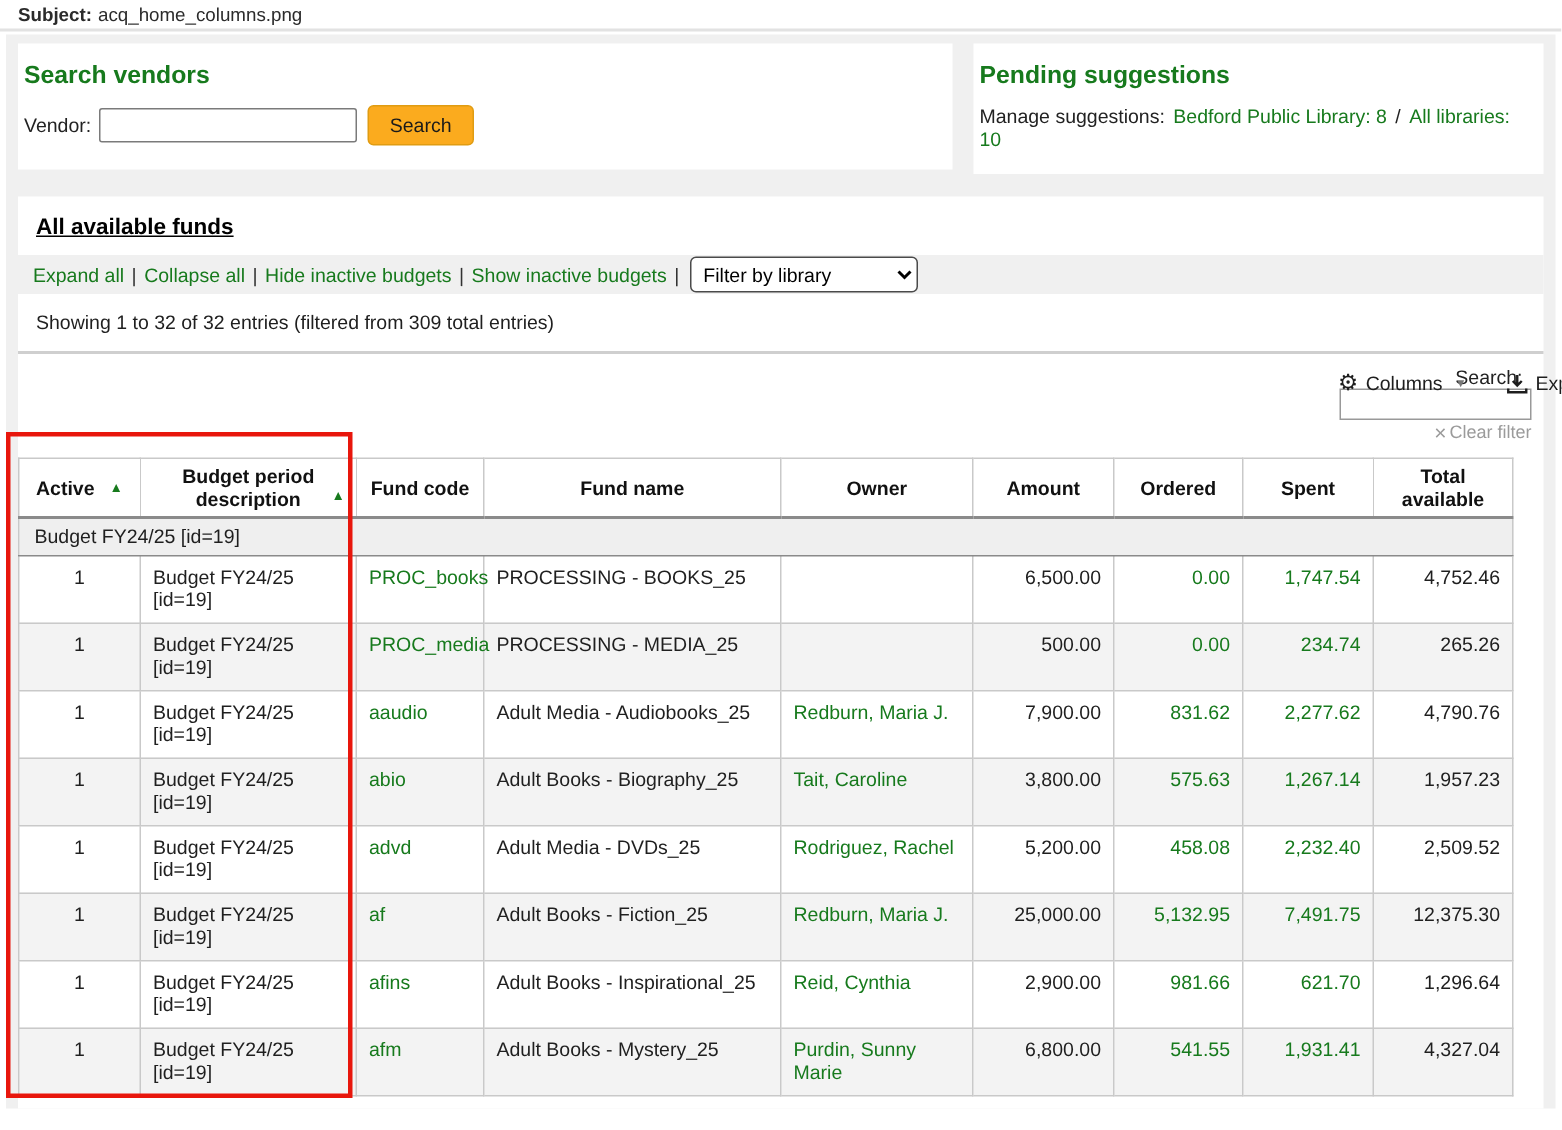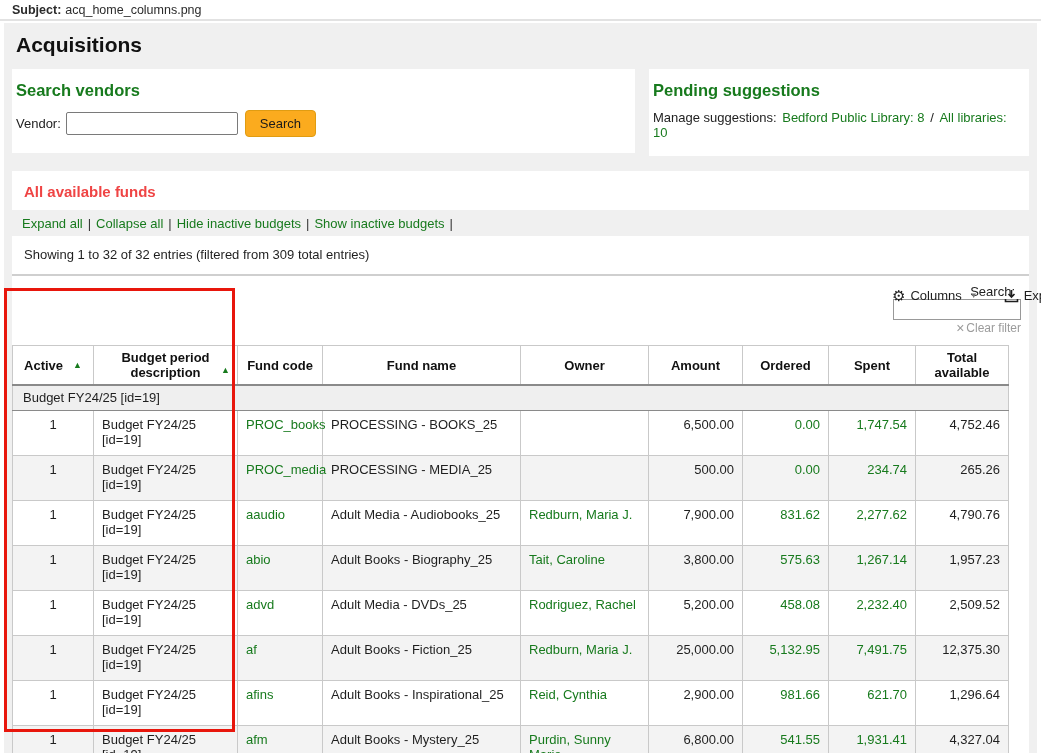--- a/index.html
+++ b/index.html
@@ -31,21 +31,21 @@
   .card-suggestions{flex:1;}
   h2{color:var(--green);font-size:16.5px;margin:2px 0 10px 0;font-weight:bold;}
   .vendor-row{display:flex;align-items:center;}
   .vendor-row label{margin-right:5px;}
   .vendor-row input{width:172px;height:23px;border:1px solid #7a7a7a;border-radius:2px;padding:0 4px;font-size:13px;}
   .search-btn{margin-left:7px;background:var(--btn);border:1px solid var(--btn-border);border-radius:4px;
     padding:5px 14px;font-size:13px;color:#1a1a1a;font-family:"Liberation Sans",sans-serif;cursor:pointer;}
   .manage-line a{margin:1px 2px;}
   a{color:var(--green);text-decoration:none;cursor:pointer;}
   .funds-section{margin-top:15px;background:#fff;padding:12px 0 8px 0;}
-  h3{font-size:15px;margin:0 0 10px 12px;color:#ef4444;font-weight:bold;}
+  h3{font-size:15px;margin:0 0 10px 12px;color:#000000;font-weight:bold;text-decoration:underline;}
   .toolbar{background:var(--graybg);padding:0 10px;display:flex;align-items:center;min-height:26px;}
   .toolbar .sep{color:#333;margin:0 5px;}
   .toolbar select{margin-left:2px;font-size:13px;padding:2px 4px;width:152px;height:24px;
     border:1px solid #4a4a4a;border-radius:4px;background:#fff;font-family:"Liberation Sans",sans-serif;}
   .showing{margin:11px 12px 12px 12px;color:#1f1f1f;}
   .controls{border-top:2px solid #cfcfcf;padding:8px 8px 9px 8px;position:relative;}
   .search-area{display:flex;align-items:flex-end;flex-direction:column;}
   .search-area label{margin-right:6px;}
   .search-area input{width:128px;height:21px;border:1px solid #999;padding:0 4px;font-size:13px;}
   .clear-filter{color:#9b9b9b;font-size:12px;margin-left:10px;cursor:pointer;}
@@ -71,21 +71,20 @@
 </style>
 </head>
 <body>
 
 <div class="subject-line">
   <span class="lbl">Subject:</span><span class="fname">acq_home_columns.png</span>
 </div>
 <div class="top-divider"></div>
 
 <div class="container">
-  <h1>Acquisitions</h1>
 
   <div class="cards">
     <div class="card card-vendors">
       <h2>Search vendors</h2>
       <div class="vendor-row">
         <label>Vendor:</label>
         <input value="" style="">
         <button class="search-btn">Search</button>
       </div>
     </div>
@@ -105,20 +104,23 @@
 
     <div class="toolbar">
       <a>Expand all</a>
         <span class="sep">|</span>
       <a>Collapse all</a>
         <span class="sep">|</span>
       <a>Hide inactive budgets</a>
         <span class="sep">|</span>
       <a>Show inactive budgets</a>
         <span class="sep">|</span>
+      <select>
+        <option>Filter by library</option>
+      </select>
     </div>
 
     <div class="showing">Showing 1 to 32 of 32 entries (filtered from 309 total entries)</div>
 
     <div class="controls">
       <div class="search-area">
         <label>Search:</label>
         <input value="" style="">
         <span class="clear-filter"><span class="x">×</span><span>Clear filter</span></span>
       </div>

